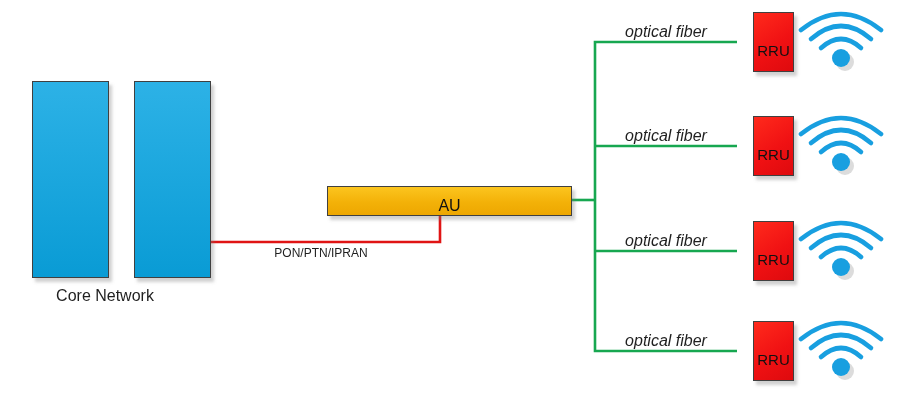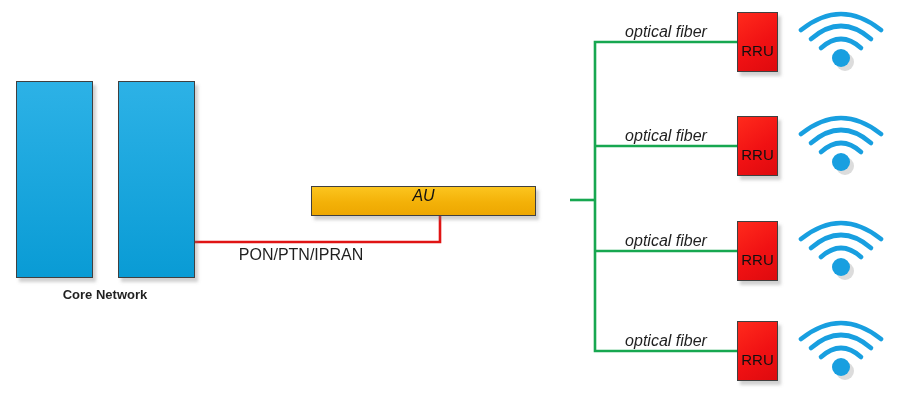--- a/index.html
+++ b/index.html
@@ -9,43 +9,43 @@
     background:#ffffff;
     font-family:"Liberation Sans","DejaVu Sans",sans-serif;
     overflow:hidden;
   }
   
   #wires{position:absolute;left:0;top:0;width:903px;height:402px;z-index:1;}
   .wire-green{stroke:var(--line-green,#17A750);stroke-width:2.6;fill:none;stroke-linejoin:miter;}
   .wire-red{stroke:var(--line-red,#E01414);stroke-width:2.6;fill:none;stroke-linejoin:miter;}
   
   .node{position:absolute;z-index:2;box-sizing:border-box;border:1.6px solid var(--border-dark,#404040);
-        box-shadow:3px 4px 3px rgba(120,120,120,0.35);}
+        box-shadow:3px 4px 3px rgba(120,120,120,0.35);margin-left:16px;}
   .core-rect{
     left:0;top:81px;width:77px;height:197px;
     background:linear-gradient(180deg, rgba(255,255,255,0.14), rgba(0,0,0,0.06)), var(--node-blue,#0AA5E2);
   }
   #core-rect-1{left:16px;}
   #core-rect-2{left:118px;}
   .au-box{
-    left:311px;top:186px;width:225px;height:30px;
+    left:311px;top:186px;width:245px;height:30px;
     background:linear-gradient(180deg,#FCC51F 0%, #F3B108 55%, #EDA701 100%);
-    display:flex;align-items:flex-start;justify-content:center;
-    font-size:16px;color:#111;font-style:italic;
+    display:flex;align-items:flex-end;justify-content:center;
+    font-size:16px;color:#111;
   }
   .rru-box{
     left:737px;width:41px;height:60px;
     background:linear-gradient(145deg,#FF2A1C 0%, #F01113 55%, #DE0A0E 100%);
     display:flex;align-items:flex-end;justify-content:center;
     font-size:15px;color:#111;padding-bottom:12px;
   }
   
   .lbl{position:absolute;z-index:3;color:#1F1F1F;text-align:center;white-space:nowrap;}
-  #core-label{left:3px;width:204px;top:287px;font-size:13px;font-weight:bold;}
-  #pon-label{left:226px;width:150px;top:246px;font-size:16px;}
+  #core-label{left:3px;width:204px;top:287px;font-size:16px;}
+  #pon-label{left:246px;width:150px;top:246px;font-size:12px;}
   .fiber-label{left:600px;width:132px;font-size:16px;font-style:italic;}
   
   .wifi{position:absolute;left:797px;width:88px;height:70px;z-index:2;}
   .wifi .arc{stroke:var(--wifi-blue,#189FE0);stroke-width:4.6;fill:none;stroke-linecap:round;}
   .wifi .dot{fill:var(--wifi-blue,#189FE0);}
   .wifi .dot-shadow{fill:#BFBFBF;opacity:0.55;}
 </style>
 </head>
 <body>
 

